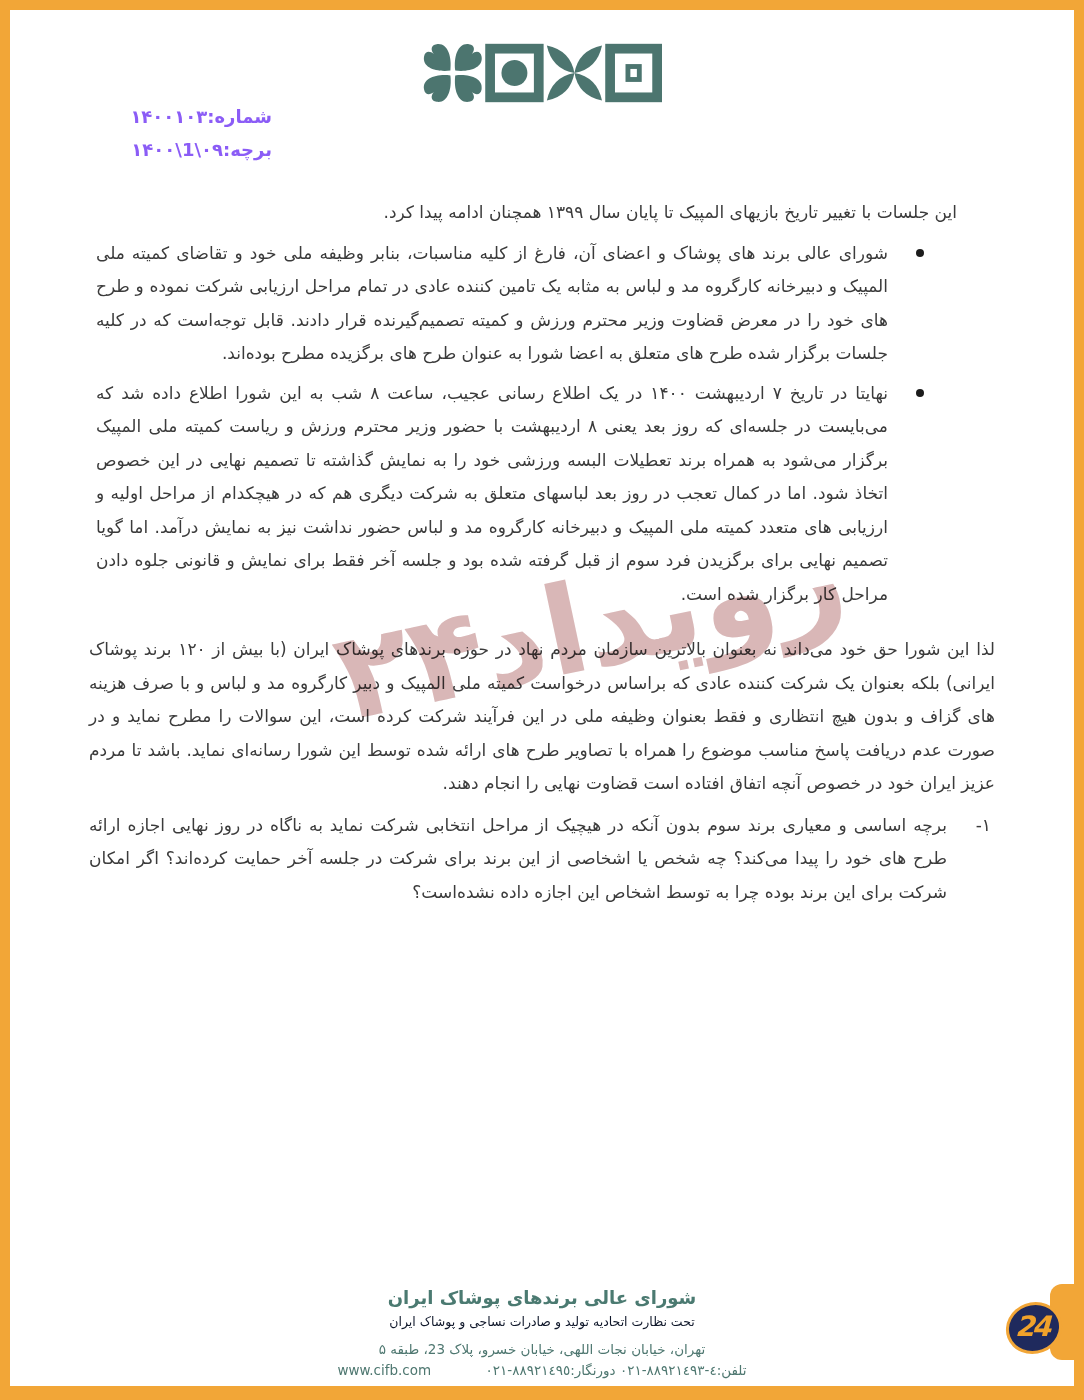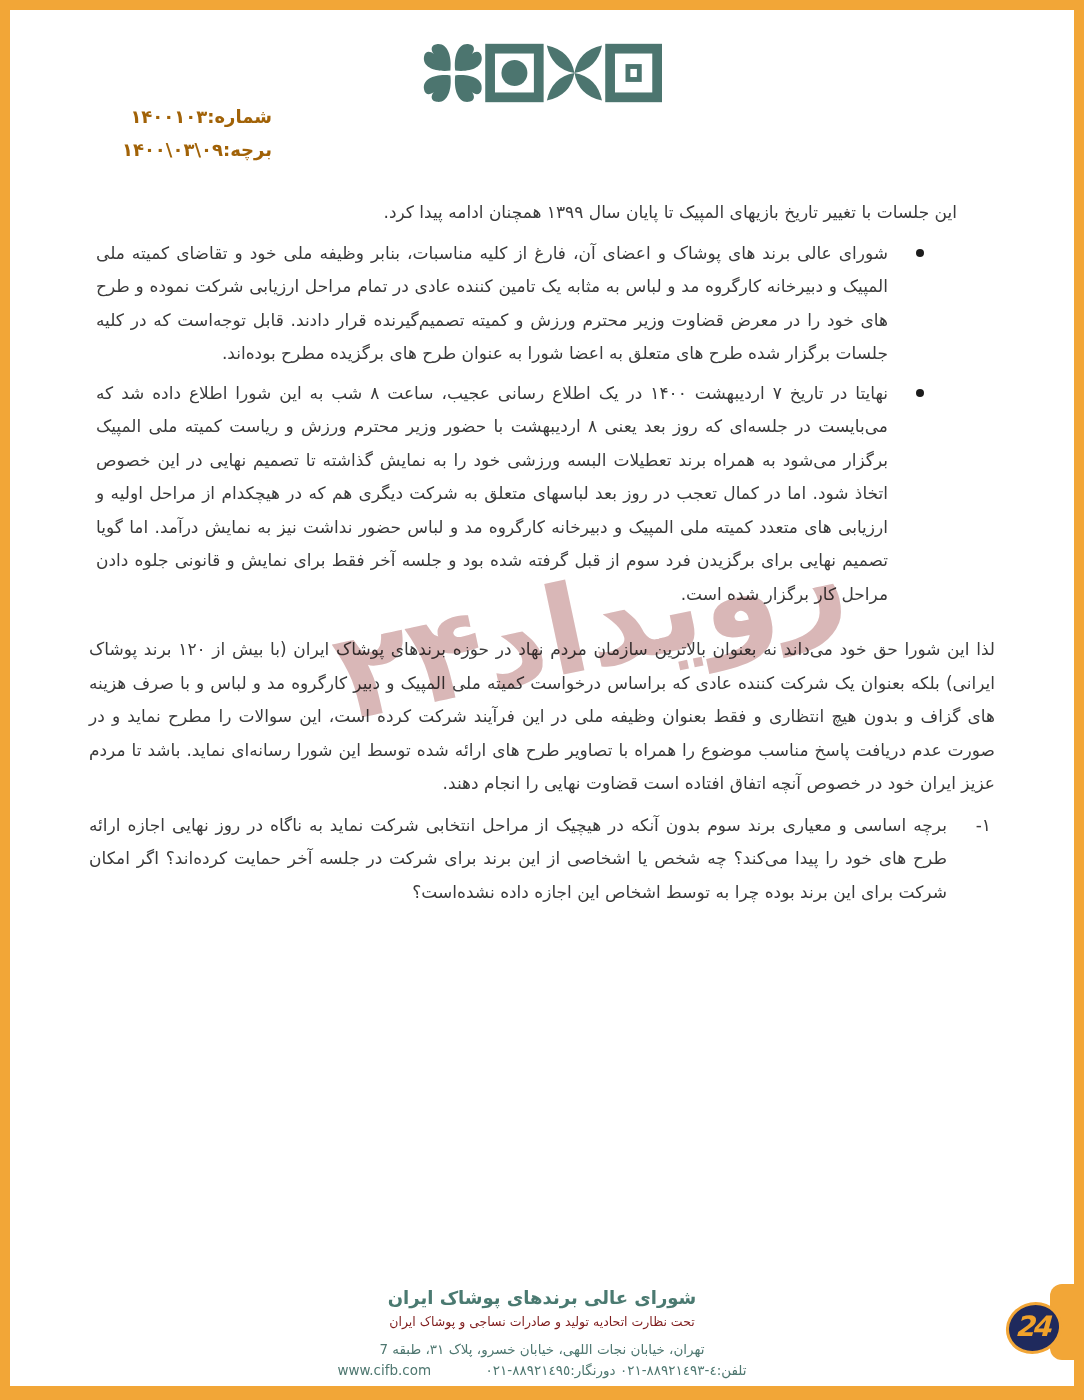--- a/index.html
+++ b/index.html
@@ -15,21 +15,21 @@
     font-family:"DejaVu Sans","Liberation Sans",sans-serif;
   }
   
   .logo{
     position:absolute;top:32px;left:50%;
     transform:translateX(-50%);
   }
   .meta{
     position:absolute;top:90px;left:62px;width:200px;
     direction:rtl;text-align:right;
-    font-size:18px;font-weight:bold;color:#a16207;
+    font-size:18px;font-weight:bold;color:#8b5cf6;
     line-height:33px;
   }
   .meta .val{font-weight:bold;}
   
   .watermark{
     position:absolute;top:545px;left:200px;width:760px;
     direction:rtl;text-align:center;
     font-size:122px;font-weight:bold;
     color:#B97C7C;opacity:0.55;
     transform:rotate(-12deg);
@@ -62,21 +62,21 @@
     text-align:justify;text-align-last:right;-moz-text-align-last:right;
   }
   .numbered{position:relative;padding-right:48px;margin-top:0;}
   .numbered .marker{position:absolute;right:4px;top:0;}
   
   .footer{
     position:absolute;left:0;right:0;bottom:8px;
     direction:rtl;text-align:center;z-index:2;
   }
   .footer .org{font-size:18px;font-weight:bold;color:#4B7A71;}
-  .footer .sub{font-size:12.5px;color:#7f1d1d;margin-top:6px;}
+  .footer .sub{font-size:12.5px;color:#0f172a;margin-top:6px;}
   .footer .addr{font-size:13.5px;color:#4E7770;margin-top:12px;letter-spacing:0.5px;}
   .footer .contact{font-size:13.5px;color:#4E7770;margin-top:5px;}
   .footer .site{direction:ltr;unicode-bidi:embed;margin-right:50px;}
   
   .badge-tab{
     position:absolute;right:0;bottom:26px;width:24px;height:76px;
     background:#F2A637;border-radius:12px 0 0 12px;z-index:4;
   }
   .badge{
     position:absolute;right:12px;bottom:32px;
@@ -126,21 +126,21 @@
     <g>
       <rect x="226" y="2" width="70" height="72"></rect>
       <rect x="238" y="14" width="46" height="48" fill="#ffffff"></rect>
       <rect x="251" y="27" width="20" height="22"></rect>
       <rect x="257" y="33" width="8" height="10" fill="#ffffff"></rect>
     </g>
   </svg>
 
   <div class="meta">
     <div class="meta-line"><span>شماره:</span><span class="val">۱۴۰۰۱۰۳</span></div>
-    <div class="meta-line"><span>برچه:</span><span class="val" dir="ltr">۱۴۰۰\۰۳\۰۹</span></div>
+    <div class="meta-line"><span>برچه:</span><span class="val" dir="ltr">۱۴۰۰\1\۰۹</span></div>
   </div>
 
   <div class="watermark">رویداد۲۴</div>
 
   <div class="body">
     <div style="margin-right:38px">
       <p class="intro">این جلسات با تغییر تاریخ بازیهای المپیک تا پایان سال ۱۳۹۹ همچنان ادامه پیدا کرد.</p>
       <ul class="bullets">
         <li>
           <span class="dot"></span>
@@ -155,21 +155,21 @@
     <p class="para">لذا این شورا حق خود می‌داند نه بعنوان بالاترین سازمان مردم نهاد در حوزه برندهای پوشاک ایران (با بیش از ۱۲۰ برند پوشاک ایرانی) بلکه بعنوان یک شرکت کننده عادی که براساس درخواست کمیته ملی المپیک و دبیر کارگروه مد و لباس و با صرف هزینه های گزاف و بدون هیچ انتظاری و فقط بعنوان وظیفه ملی در این فرآیند شرکت کرده است، این سوالات را مطرح نماید و در صورت عدم دریافت پاسخ مناسب موضوع را همراه با تصاویر طرح های ارائه شده توسط این شورا رسانه‌ای نماید. باشد تا مردم عزیز ایران خود در خصوص آنچه اتفاق افتاده است قضاوت نهایی را انجام دهند.</p>
     <div class="numbered">
       <span class="marker">۱-</span>
       <span class="jtext">برچه اساسی و معیاری برند سوم بدون آنکه در هیچیک از مراحل انتخابی شرکت نماید به ناگاه در روز نهایی اجازه ارائه طرح های خود را پیدا می‌کند؟ چه شخص یا اشخاصی از این برند برای شرکت در جلسه آخر حمایت کرده‌اند؟ اگر امکان شرکت برای این برند بوده چرا به توسط اشخاص این اجازه داده نشده‌است؟</span>
     </div>
   </div>
 
   <div class="footer">
     <div class="org">شورای عالی برندهای پوشاک ایران</div>
     <div class="sub">تحت نظارت اتحادیه تولید و صادرات نساجی و پوشاک ایران</div>
-    <div class="addr">تهران، خیابان نجات اللهی، خیابان خسرو، پلاک ۳۱، طبقه 7</div>
+    <div class="addr">تهران، خیابان نجات اللهی، خیابان خسرو، پلاک 23، طبقه ۵</div>
     <div class="contact">
       <span>تلفن:٤-٨٨٩٢١٤٩٣-٠٢١   دورنگار:٨٨٩٢١٤٩٥-٠٢١</span>
       <span class="site">www.cifb.com</span>
     </div>
   </div>
 
   <div class="badge-tab"></div>
   <div class="badge">
     <span>24</span>
   </div>

